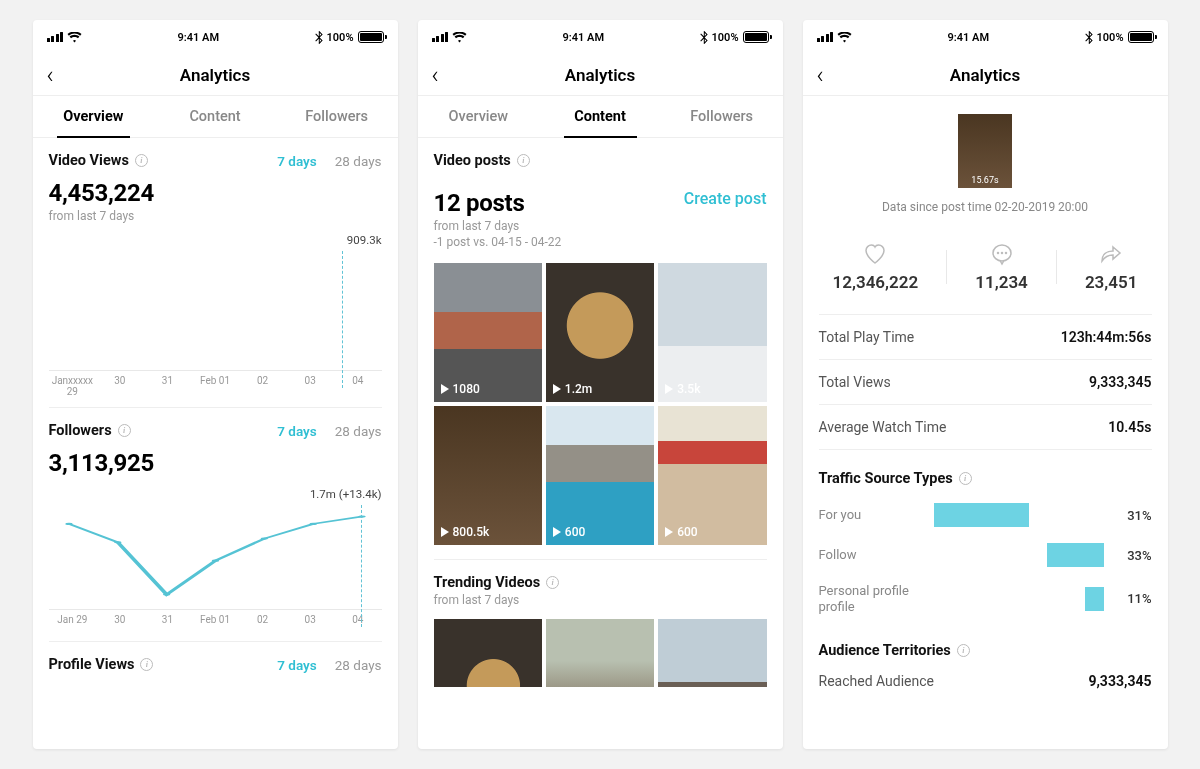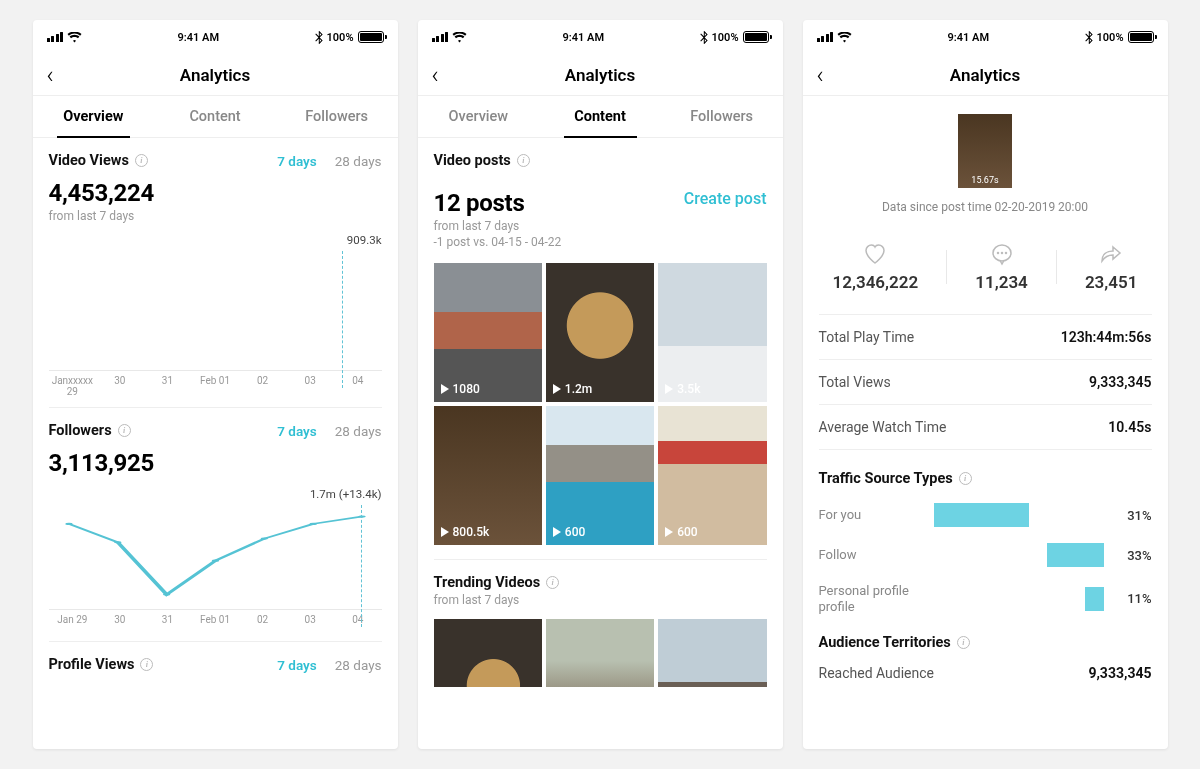--- a/index.html
+++ b/index.html
@@ -65,21 +65,21 @@
   .stat-divider{ width:1px; height:34px; background:#e8e8e8;}
   .metric-row{ display:flex; justify-content:space-between; padding:14px 0; font-size:14px; color:#555; border-top:0.5px solid #eee;}
   .metric-row:last-of-type{border-bottom:0.5px solid #eee;}
   .metric-row .val{ color:#111; font-weight:600;}
   .traffic{ margin-top:20px;}
   .traffic-row{ display:flex; align-items:center; margin-top:16px;}
   .traffic-label{ width:115px; font-size:13px; color:#888; line-height:1.2;}
   .traffic-bar-area{ flex:1; display:flex; align-items:center; position:relative; height:24px;}
   .traffic-bar{ height:24px; background:#6dd3e3;}
   .traffic-pct{ font-size:13px; color:#333; margin-left:12px; font-weight:500; min-width:36px; text-align:right;}
-  .audience-header{ margin-top:20px; display:flex; justify-content:space-between; align-items:flex-end;}
+  .audience-header{ margin-top:28px; display:flex; justify-content:space-between; align-items:flex-end;}
   .aud-val{ font-size:14px; font-weight:700; color:#111;}
   
   .bg1{background:linear-gradient(#8a8f94 35%,#b0644a 35%,#b0644a 62%,#555 62%);}
   .bg2{background:radial-gradient(circle at 50% 45%,#c49a5a 35%,#39322b 36%);}
   .bg3{background:linear-gradient(#cfd9e0 60%,#eceef0 60%);}
   .bg4{background:linear-gradient(#4a3621,#6b523a);}
   .bg5{background:linear-gradient(#d9e7ef 28%,#949087 28%,#949087 55%,#2ea0c3 55%);}
   .bg6{background:linear-gradient(#e8e3d4 25%,#c8453b 25%,#c8453b 42%, #d1bca0 42%);}
   .bg7{background:radial-gradient(circle at 55% 48%,#c49a5a 28%,#39322b 29%);}
   .bg8{background:linear-gradient(#b8c0b0 30%,#8c8270 60%,#5a5142);}

